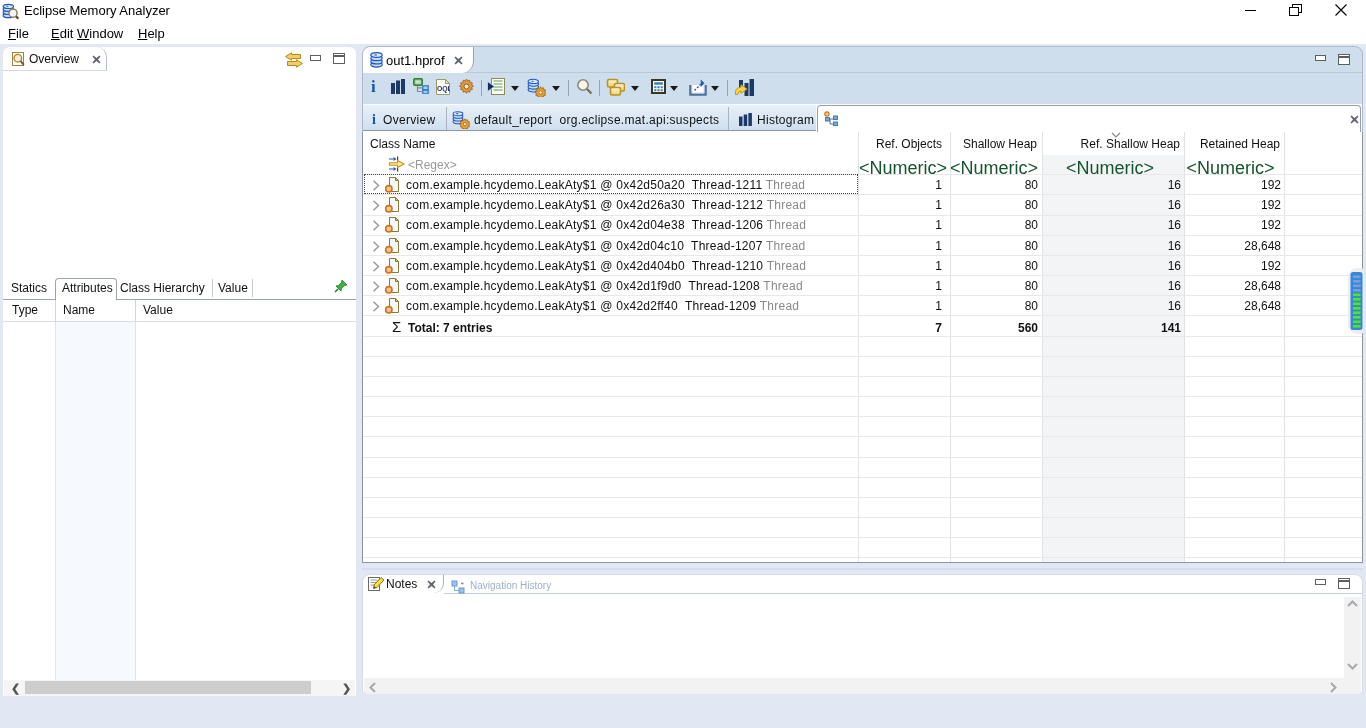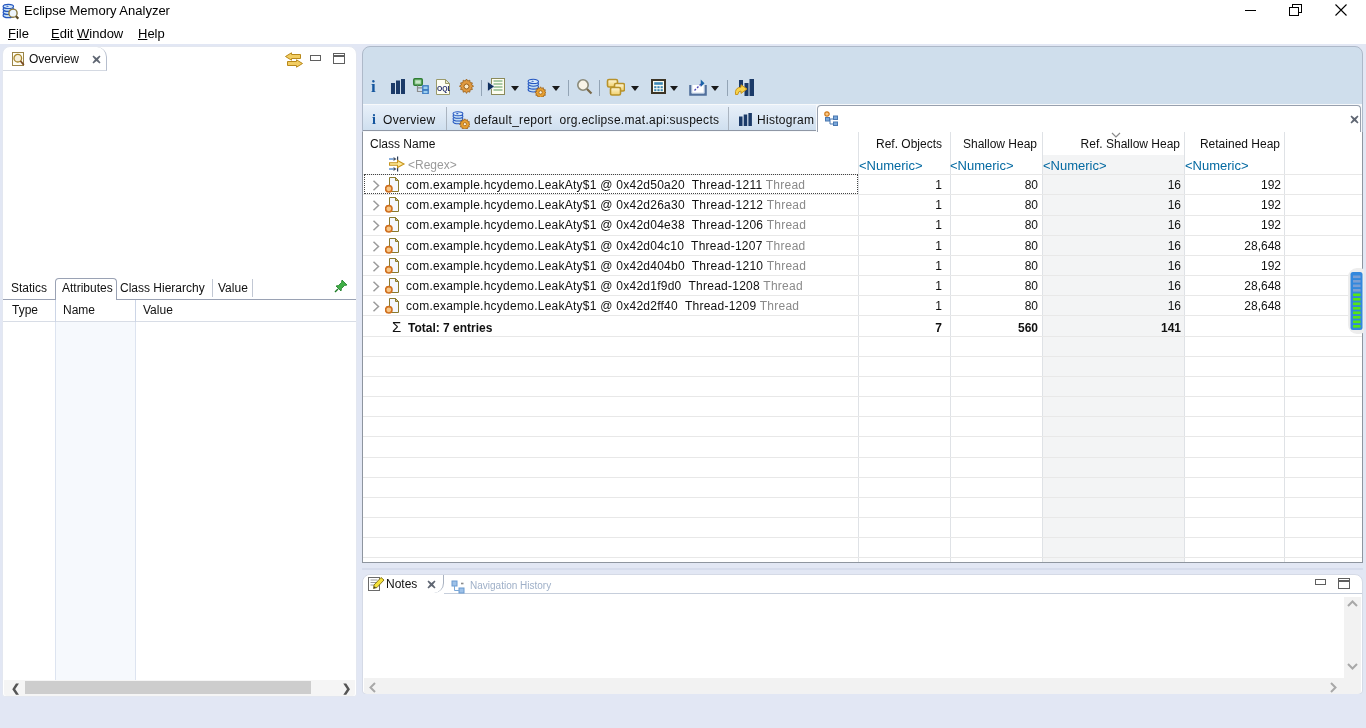--- a/index.html
+++ b/index.html
@@ -6,21 +6,21 @@
 html,body { width:1366px; height:728px; overflow:hidden; }
 body { font-family:"Liberation Sans", sans-serif; background:#ffffff; position:relative; }
 .abs { position:absolute; }
 #wb { position:absolute; left:0; top:44px; width:1366px; height:684px; background:#e2e7f4; }
 .panel { position:absolute; background:#fff; border:1px solid #a8b1c0; }
 svg { display:block; }
 .vtab { position:absolute; font-size:12px; color:#111; }
 .gridh { position:absolute; height:1px; background:#e8e8e8; }
 .num { position:absolute; font-size:12px; color:#111; text-align:right; }
 .hdr { position:absolute; font-size:12px; color:#111; text-align:right; }
-.filt { position:absolute; font-size:13px; color:#0369a1; text-align:left; }
+.filt { position:absolute; font-size:18px; color:#14532d; text-align:center; }
 .rowtxt { position:absolute; font-size:12px; color:#111; white-space:pre; letter-spacing:0.25px; }
 .toolsep { position:absolute; width:1px; height:16px; top:6px; background:#93a4b5; }
 .ticon { position:absolute; top:5px; }
 .dots { width:2px; height:16px; background:repeating-linear-gradient(#6a6a6a 0 1.5px, transparent 1.5px 4px); }
 .xicon { width:9px; height:9px; }
 .drop { position:absolute; top:12px; width:0; height:0; border-left:4.5px solid transparent; border-right:4.5px solid transparent; border-top:5.5px solid #1a1a1a; }
 </style>
 </head>
 <body>
 
@@ -120,20 +120,42 @@
 
     <div class="abs" style="left:1px;top:633px;width:351px;height:16px;background:#f5f5f5;border-radius:0 0 3px 3px;">
       <div class="abs" style="left:7px;top:2px;font-size:11px;color:#555;font-weight:bold;">❮</div>
       <div class="abs" style="left:21px;top:1px;width:286px;height:13px;background:#cdcdcd;"></div>
       <div class="abs" style="left:338px;top:2px;font-size:11px;color:#555;font-weight:bold;">❯</div>
     </div>
   </div>
 
   <div id="editor" class="panel" style="left:362px;top:2px;width:1001px;height:517px;border-radius:8px 8px 0 0;border-color:#aeb9c9;background:#cfdeec;">
 
+    <div class="abs" style="left:0;top:0;width:999px;height:26px;border-bottom:1px solid #bac8d8;border-radius:8px 8px 0 0;">
+      <div class="abs" style="left:0;top:0;width:111px;height:26px;background:#fff;border-right:1px solid #98a0ae;border-radius:8px 0 12px 0;"></div>
+      <div class="abs" style="left:6px;top:4px;">
+          <svg width="15" height="18" viewBox="0 0 15 18">
+<ellipse cx="7.5" cy="13.6" rx="5.7" ry="2.5" fill="#c3ddf2" stroke="#2456c0" stroke-width="1.2"></ellipse>
+<ellipse cx="7.5" cy="10.4" rx="5.7" ry="2.5" fill="#c3ddf2" stroke="#2456c0" stroke-width="1.2"></ellipse>
+<ellipse cx="7.5" cy="7.2" rx="5.7" ry="2.5" fill="#c3ddf2" stroke="#2456c0" stroke-width="1.2"></ellipse>
+<ellipse cx="7.5" cy="4" rx="5.7" ry="2.4" fill="#d8eafa" stroke="#2456c0" stroke-width="1.2"></ellipse>
+<ellipse cx="6.7" cy="3.9" rx="1.3" ry="0.6" fill="#2456c0"></ellipse>
+</svg>
+        </div>
+      <div class="abs" style="left:23px;top:6px;font-size:13px;color:#000;">out1.hprof</div>
+      <div class="abs xicon" style="left:91px;top:9px;">
+          <svg width="9" height="9" viewBox="0 0 9 9">
+            <path d="M0.5 1.5 L1.5 0.5 L4.5 3 L7.5 0.5 L8.5 1.5 L6 4.5 L8.5 7.5 L7.5 8.5 L4.5 6 L1.5 8.5 L0.5 7.5 L3 4.5 Z" fill="#5f6672"></path>
+          </svg>
+        </div>
+      <div class="abs" style="left:952px;top:8px;width:11px;height:6px;border:1.5px solid #5f5f5f;background:#fff;"></div>
+      <div class="abs" style="left:975px;top:7px;width:12px;height:11px;border:1.5px solid #5f5f5f;background:#fff;">
+          <div style="position:absolute;left:0;top:1px;width:10px;height:1.5px;background:#5f5f5f;"></div>
+        </div>
+    </div>
 
     <div id="toolbar" class="abs" style="left:0;top:27px;width:999px;height:30px;">
       <div class="abs" style="left:8px;top:3px;width:10px;height:18px;font-family:'Liberation Serif',serif;font-weight:bold;font-size:17px;color:#15569e;">i</div>
       <div class="ticon" style="left:28px;top:5px;">
           <svg width="14" height="15" viewBox="0 0 14 15">
 <rect x="0" y="4" width="4" height="11" fill="#1b3a68"></rect>
 <rect x="5" y="1.5" width="4" height="13.5" fill="#1b3a68"></rect>
 <rect x="10" y="0" width="4" height="15" fill="#1b3a68"></rect>
 </svg>
         </div>

